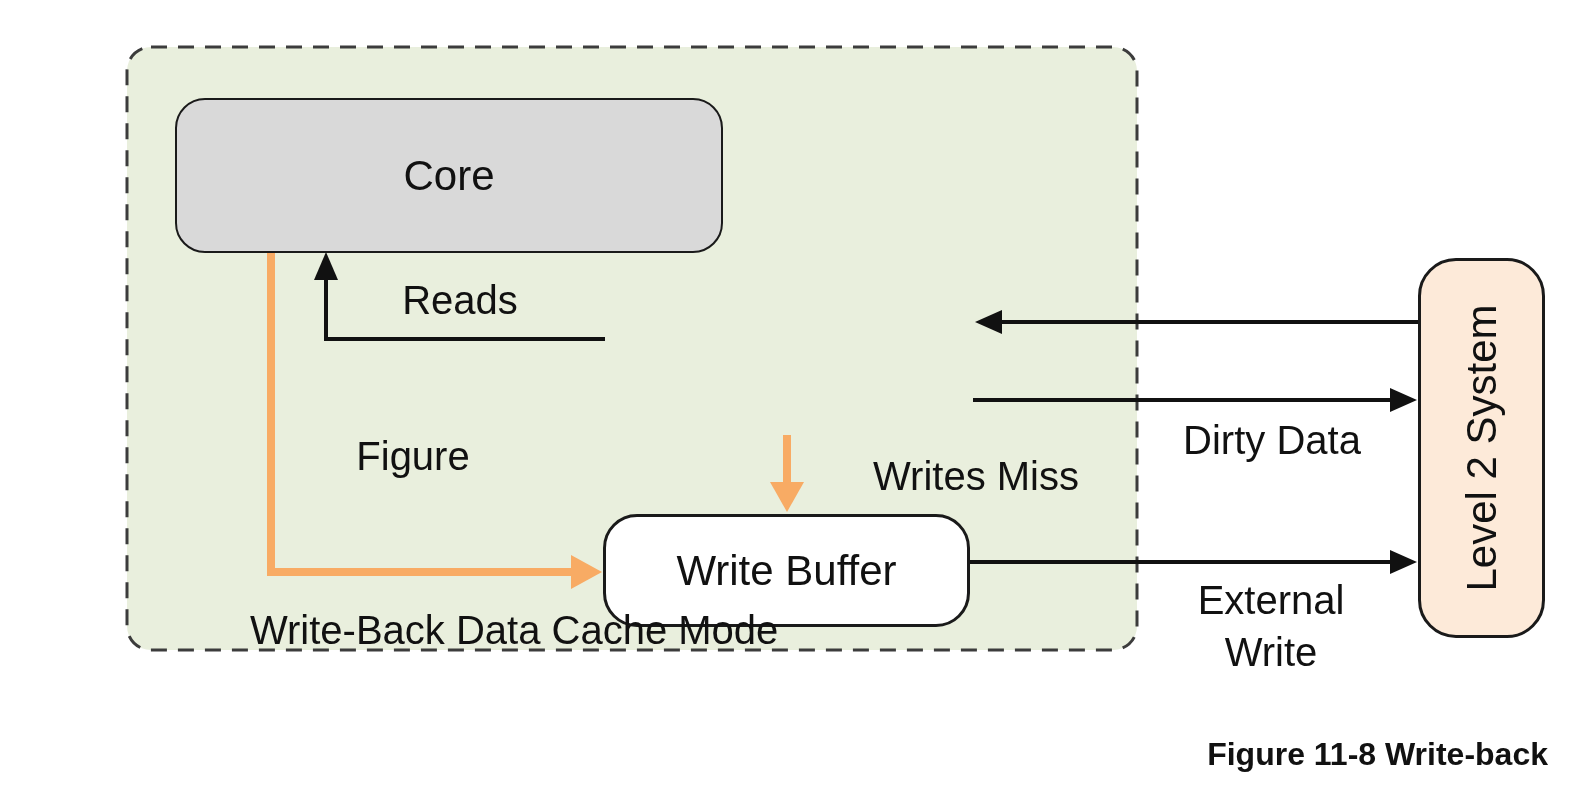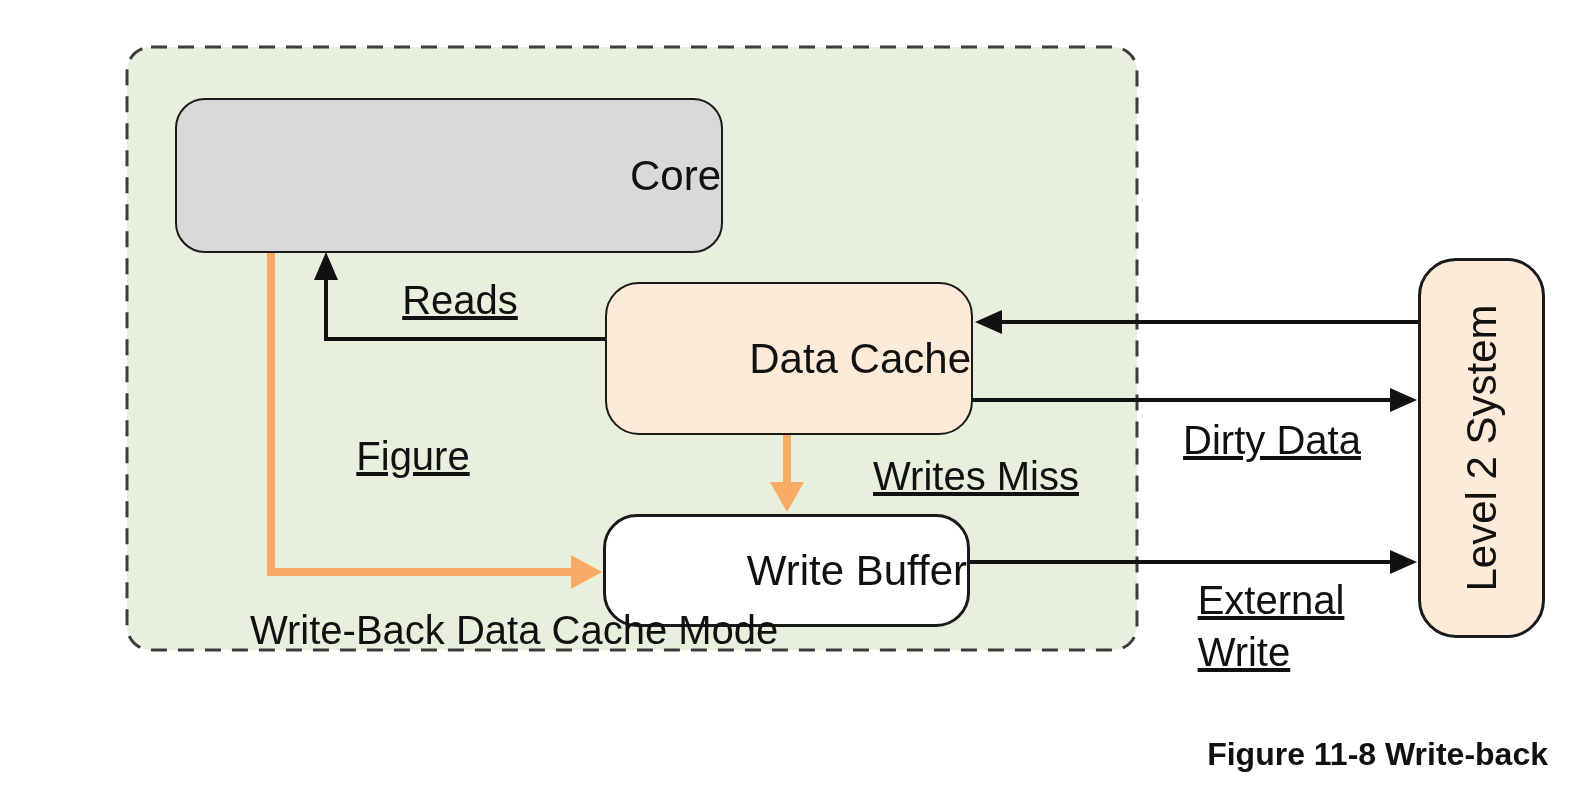--- a/index.html
+++ b/index.html
@@ -15,38 +15,38 @@
     font-family:"Liberation Sans", sans-serif;
     color:var(--text-color);
     overflow:hidden;
   }
   svg.layer{position:absolute; left:0; top:0; width:1596px; height:810px; pointer-events:none;}
   #region-layer{z-index:0;}
   #arrow-layer{z-index:3;}
   .region-rect{fill:var(--region-fill); stroke:var(--region-border); stroke-width:3; stroke-dasharray:16 11;}
   .node{
     position:absolute; z-index:2;
-    display:flex; align-items:center; justify-content:flex-end;
+    display:flex; align-items:center; justify-content:center;
     border:2px solid var(--node-border);
     font-size:42px; line-height:1; box-sizing:border-box;
   }
   .node-core{left:175px; top:98px; width:548px; height:155px; background:var(--core-fill); border-radius:30px;}
   .node-cache{left:605px; top:282px; width:368px; height:153px; background:var(--cache-fill); border-radius:34px;}
   .node-buffer{left:603px; top:514px; width:367px; height:113px; background:var(--buffer-fill); border-radius:34px; border-width:3px;}
   .node-l2{left:1418px; top:258px; width:127px; height:380px; background:var(--cache-fill); border-radius:38px; border-width:3px;}
   .vtext{
     position:absolute; left:50%; top:50%;
     transform:translate(-50%,-50%) rotate(-90deg);
     white-space:nowrap; font-size:42px;
   }
   .edge-label{
     position:absolute; z-index:4; font-size:40px; line-height:1.3;
     white-space:nowrap;
   }
-  .centered{transform:translateX(-50%); text-align:left;text-decoration:underline;}
+  .centered{transform:translateX(-50%); text-align:center;}
   .lbl-reads{left:460px; top:274px;}
   .lbl-writes{left:413px; top:430px;}
   .lbl-writes-miss{left:931px; top:450px;margin-left:45px;}
   .lbl-linefills{left:1271px; top:332px;}
   .lbl-dirty{left:1272px; top:414px;}
   .lbl-external{left:1271px; top:574px;}
   .lbl-mode{left:250px; top:604px; font-size:40px;}
   .caption{
     position:absolute; z-index:4; right:48px; top:736px;
     font-size:32px; font-weight:bold; white-space:nowrap;
@@ -62,23 +62,20 @@
 <div class="stage">
 
   <svg class="layer" id="region-layer" viewBox="0 0 1596 810">
     <rect class="region-rect" x="127" y="47" width="1010" height="603" rx="24" ry="24"></rect>
   </svg>
 
   <div class="node node-core">
     <span>Core</span>
   </div>
 
-  <div class="node node-cache">
-    <span>Data Cache</span>
-  </div>
 
   <div class="node node-buffer">
     <span>Write Buffer</span>
   </div>
 
   <div class="node node-l2">
     <span class="vtext">Level 2 System</span>
   </div>
 
   <svg class="layer" id="arrow-layer" viewBox="0 0 1596 810">

